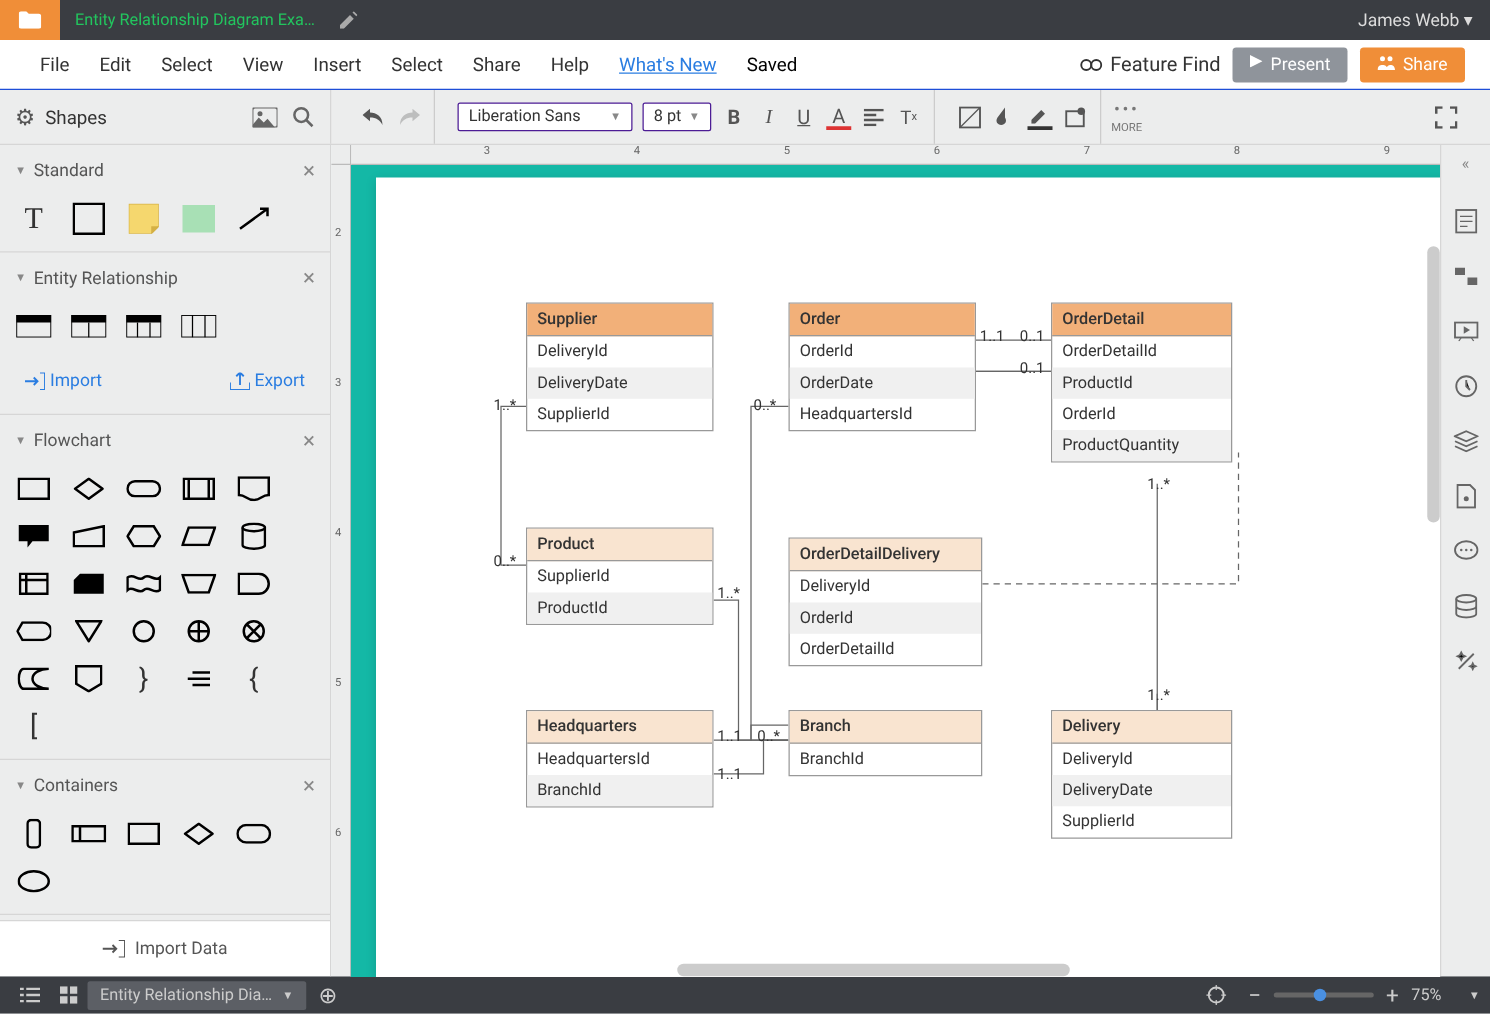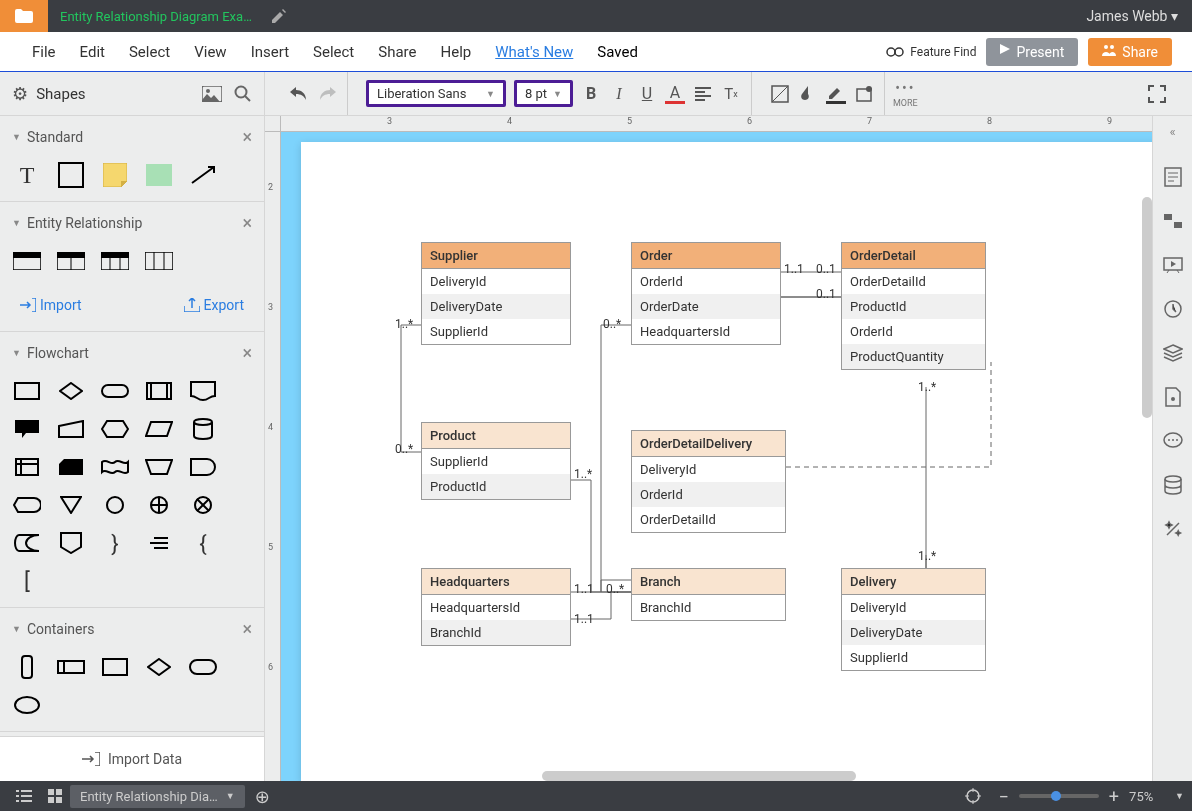--- a/index.html
+++ b/index.html
@@ -7,53 +7,53 @@
 .titlebar{height:32px;background:#3a3d42;display:flex;align-items:center;padding:0 0 0 0;color:#ccc}
 .folder-icon{width:48px;height:32px;background:#f08e38;display:flex;align-items:center;justify-content:center}
 .doc-title{padding:0 12px;font-size:13px;color:#22c55e;max-width:220px;overflow:hidden;text-overflow:ellipsis;white-space:nowrap}
 .edit-title{color:#999;cursor:pointer;padding:0 8px}
 .user-menu{margin-left:auto;padding:0 14px;color:#ddd;font-size:14px;cursor:pointer}
 .menubar{height:40px;background:#fff;border-bottom:1px solid #1d4ed8;display:flex;align-items:center;padding:0 20px}
 .menu-item{padding:0 12px;font-size:15px;color:#333;cursor:pointer}
 .menu-item.link{color:#2a7de1;text-decoration:underline}
 .menu-item.muted{color:#000000}
 .menu-right{margin-left:auto;display:flex;align-items:center;gap:10px}
-.feature-find{display:flex;align-items:center;gap:6px;color:#333;font-size:12px;cursor:pointer}
+.feature-find{display:flex;align-items:center;gap:6px;color:#333;font-size:16px;cursor:pointer}
 .btn{padding:6px 14px;border-radius:3px;font-size:14px;cursor:pointer;display:flex;gap:6px;border:none}
 .btn-present{background:#8f949b;color:#fff}
 .btn-share{background:#f08e38;color:#fff}
 .toolbar{height:44px;background:#eceded;border-bottom:1px solid #d6d6d6;display:flex;align-items:stretch}
 .tb-left{width:265px;display:flex;align-items:center;padding:0 12px;gap:8px;border-right:1px solid #d6d6d6}
 .tb-left .gear{font-size:18px;color:#555}
 .tb-left .shapes-label{font-size:15px;color:#333;font-weight:400}
 .tb-left .right-icons{margin-left:auto;display:flex;gap:12px;align-items:center}
 .tb-main{flex:1;display:flex;align-items:center;padding:0 14px;gap:8px}
 .tb-group{display:flex;align-items:center;gap:8px;padding:0 10px;border-right:1px solid #ccc;height:100%}
 .tb-group:last-child{border:none}
 .tb-icon{width:20px;height:20px;color:#555;display:flex;align-items:center;justify-content:center}
-.select{background:#fff;border:3px solid #4c1d95;border-radius:2px;padding:3px 8px;font-size:13px;display:flex;align-items:center;gap:6px;cursor:pointer}
+.select{background:#fff;border:1px solid #4c1d95;border-radius:2px;padding:3px 8px;font-size:13px;display:flex;align-items:center;gap:6px;cursor:pointer}
 .select .caret{font-size:9px;color:#888}
 .more-btn{display:flex;flex-direction:column;align-items:center;font-size:9px;color:#777;cursor:pointer;gap:2px}
 .fullscreen-icon{margin-left:auto;padding-right:12px;cursor:pointer}
 .workspace{display:flex;height:calc(100vh - 32px - 40px - 44px - 30px);position:relative}
 .left-panel{width:265px;background:#eceded;border-right:1px solid #d6d6d6;overflow-y:auto;display:flex;flex-direction:column}
 .shape-section{border-bottom:1px solid #d6d6d6}
 .section-header{display:flex;align-items:center;padding:10px 12px;font-size:14px;color:#555;cursor:pointer}
 .section-header .collapse{font-size:9px;color:#888;margin-right:6px}
 .section-header .close-x{margin-left:auto;color:#888;font-size:18px;cursor:pointer}
 .shape-grid{display:flex;flex-wrap:wrap;padding:6px 12px 14px;gap:14px}
 .shape-item{width:30px;height:24px;display:flex;align-items:center;justify-content:center;cursor:pointer}
 .er-actions{display:flex;flex-wrap:wrap;padding:6px 14px 14px;gap:6px;font-size:14px;color:#2a7de1}
 .er-action{display:flex;align-items:center;gap:4px;cursor:pointer;padding:4px 6px}
 .import-data-btn{margin-top:auto;padding:14px;text-align:center;font-size:14px;color:#555;border-top:1px solid #d6d6d6;cursor:pointer;display:flex;align-items:center;justify-content:center;gap:8px;background:#fff}
 .canvas-wrap{flex:1;position:relative;background:#eceded;overflow:hidden}
 .ruler-h{position:absolute;top:0;left:16px;right:0;height:16px;background:#eceded;border-bottom:1px solid #bbb;font-size:8px;color:#777}
 .ruler-v{position:absolute;top:16px;left:0;bottom:0;width:16px;background:#eceded;border-right:1px solid #bbb;font-size:8px;color:#777}
 .ruler-corner{position:absolute;top:0;left:0;width:16px;height:16px;background:#eceded;border-right:1px solid #bbb;border-bottom:1px solid #bbb}
-.canvas{position:absolute;top:16px;left:16px;right:0;bottom:0;overflow:auto;background:#7dd3fc}
+.canvas{position:absolute;top:16px;left:16px;right:0;bottom:0;overflow:auto;background:#14b8a6}
 .page{position:absolute;top:10px;left:20px;width:860px;height:640px;background:#fff;box-shadow:0 2px 8px rgba(0,0,0,0.15)}
 .entity{position:absolute;border:1px solid #999;font-size:13px;background:#fff}
 .entity-header{padding:5px 8px;font-weight:500;border-bottom:1px solid #999}
 .entity-row{padding:5px 8px}
 .entity-row:nth-child(odd){background:#f0f0f0}
 .hdr-orange{background:#f2b079}
 .hdr-light{background:#f9e4d0}
 .cardinality{position:absolute;font-size:12px;color:#333;background:transparent}
 .svg-connectors{position:absolute;top:0;left:0;width:100%;height:100%;pointer-events:none}
 .right-rail{width:40px;background:#eceded;border-left:1px solid #d6d6d6;display:flex;flex-direction:column;align-items:center;padding-top:8px;gap:22px}

